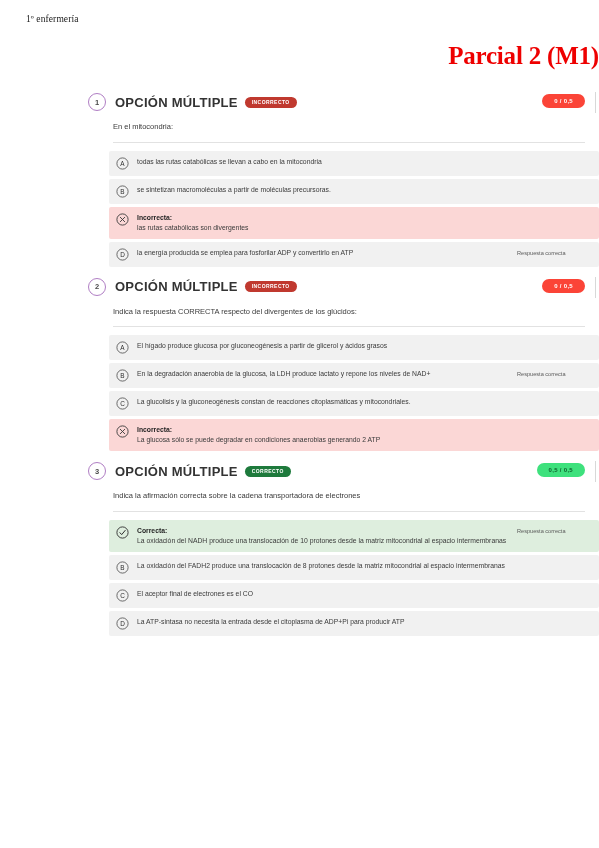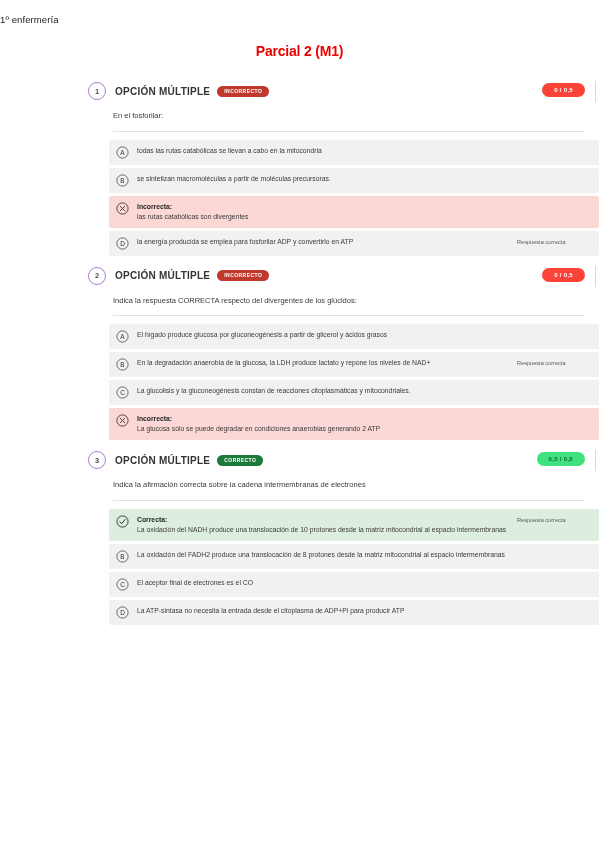--- a/index.html
+++ b/index.html
@@ -11,33 +11,34 @@
     width: 599px;
     height: 848px;
     position: relative;
     font-family: "Liberation Sans", sans-serif;
     color: #2b2b2b;
     overflow: hidden;
   }
 
   
   .page-head {
-    padding: 14px 0 0 0;
+    padding: 14px 0 0 26px;
+    font-family: Liberation Serif, serif;
   }
   .head-line {
     font-size: 9.5px;
     letter-spacing: .1px;
     color: #1a1a1a;
     margin-bottom: 13px;
   }
   .doc-title {
-    text-align: center;
+    text-align: right;
     color: #ee0000;
     font-weight: bold;
-    font-size: 14px;
+    font-size: 25px;
     letter-spacing: -.2px;
     margin-top: 18px;
     margin-bottom: 6px;
   }
 
   
   .quiz {
     margin-top: 21px;
     padding-left: 88px;
     padding-right: 0px;
@@ -63,21 +64,21 @@
     font-size: 7.5px;
     font-weight: bold;
     display: flex;
     align-items: center;
     justify-content: center;
     flex: 0 0 auto;
     background: #fff;
   }
   .q-type {
     margin-left: 9px;
-    font-size: 10px;
+    font-size: 13px;
     font-weight: bold;
     letter-spacing: .25px;
     color: #333;
     white-space: nowrap;
   }
   .q-badge {
     margin-left: 7px;
     font-size: 5px;
     font-weight: bold;
     letter-spacing: .45px;
@@ -196,21 +197,21 @@
 
 <div class="quiz" id="quiz-root">
     <div class="question">
       <div class="q-head">
         <div class="q-num">1</div>
         <div class="q-type">OPCIÓN MÚLTIPLE</div>
         <div class="q-badge bad">INCORRECTO</div>
         <div class="q-score bad">0 / 0,5</div>
         <div class="q-divider-right"></div>
       </div>
-      <div class="q-stem">En el fosforilar:</div>
+      <div class="q-stem">En el mitocondria:</div>
       <div class="q-rule"></div>
       <div class="options">
         <div class="option">
           <span class="opt-icon">
             <svg width="13" height="13" viewBox="0 0 13 13">
               <circle cx="6.5" cy="6.5" r="5.6" fill="none" stroke="#4a4a4a" stroke-width="0.8"></circle>
               <text x="6.5" y="8.9" text-anchor="middle" font-family="Liberation Sans, sans-serif" font-size="6.4" fill="#2b2b2b">A</text>
             </svg>
           </span>
           <div class="opt-body">
@@ -320,21 +321,21 @@
       </div>
     </div>
     <div class="question">
       <div class="q-head">
         <div class="q-num">3</div>
         <div class="q-type">OPCIÓN MÚLTIPLE</div>
         <div class="q-badge good">CORRECTO</div>
         <div class="q-score good">0,5 / 0,5</div>
         <div class="q-divider-right"></div>
       </div>
-      <div class="q-stem">Indica la afirmación correcta sobre la cadena intermembranas de electrones</div>
+      <div class="q-stem">Indica la afirmación correcta sobre la cadena transportadora de electrones</div>
       <div class="q-rule"></div>
       <div class="options">
         <div class="option correct">
           <span class="opt-icon">
             <svg width="13" height="13" viewBox="0 0 13 13">
               <circle cx="6.5" cy="6.5" r="5.6" fill="none" stroke="#2c2c2c" stroke-width="0.9"></circle>
               <path d="M3.9 6.7 L5.7 8.6 L9.2 4.4" stroke="#2c2c2c" stroke-width="1" fill="none" stroke-linecap="round" stroke-linejoin="round"></path>
             </svg>
           </span>
           <div class="opt-body">

